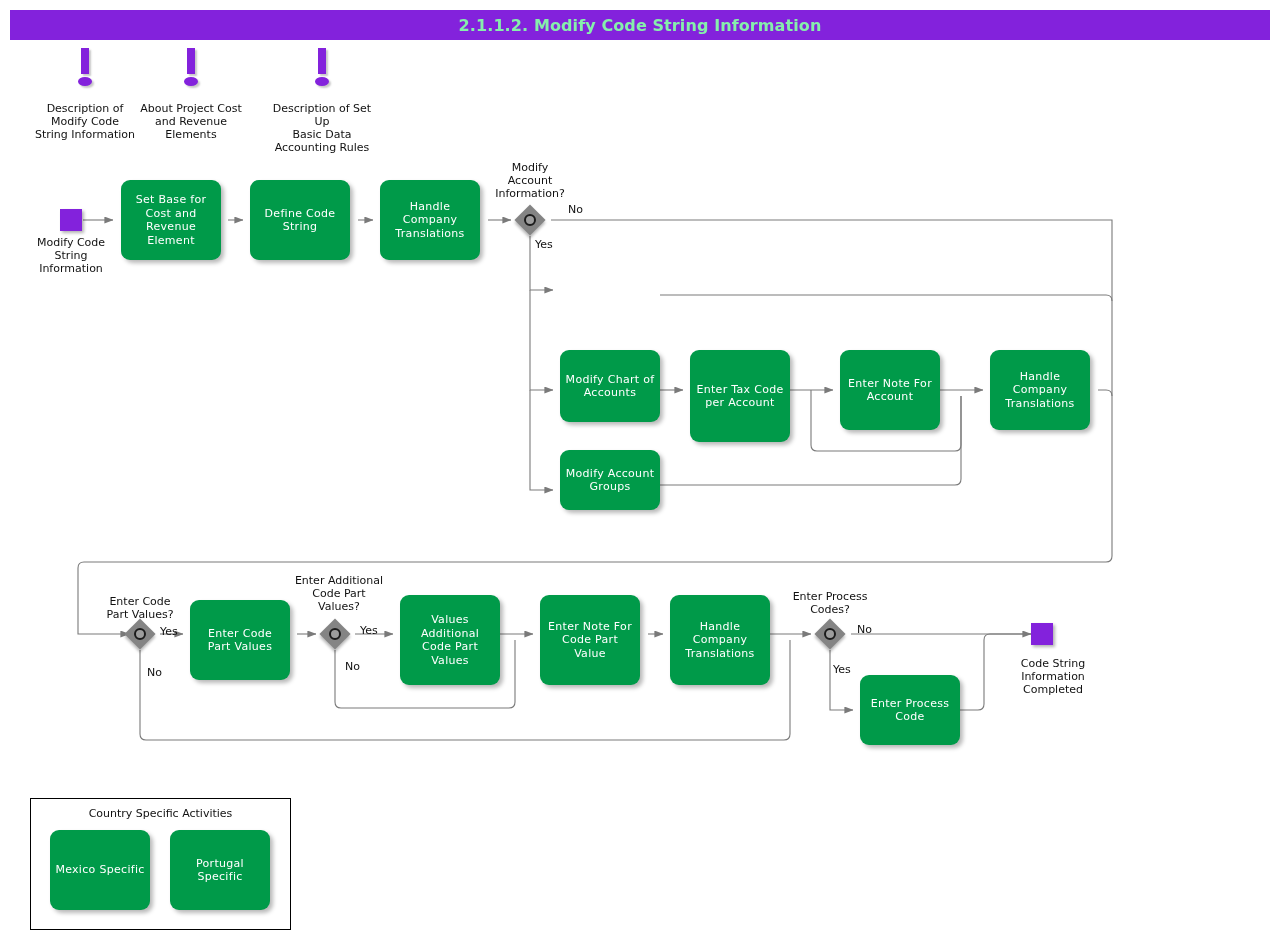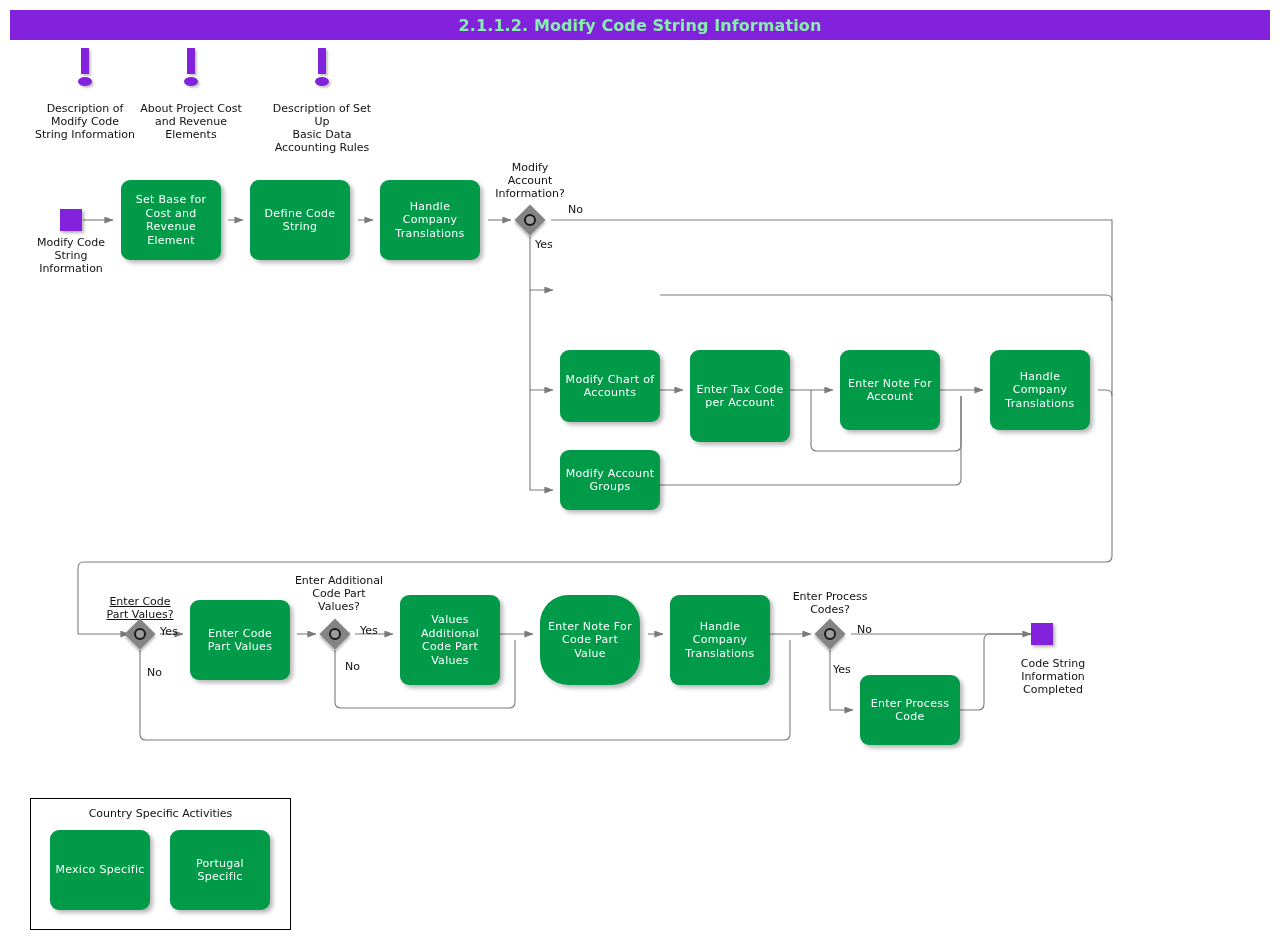--- a/index.html
+++ b/index.html
@@ -286,21 +286,21 @@
   <div class="act" style="left:560px; top:350px; width:100px; height:72px;">Modify Chart of Accounts</div>
 
   <div class="act" style="left:690px; top:350px; width:100px; height:92px;">Enter Tax Code per Account</div>
 
   <div class="act" style="left:840px; top:350px; width:100px; height:80px;">Enter Note For Account</div>
 
   <div class="act" style="left:990px; top:350px; width:100px; height:80px;">Handle Company Translations</div>
 
   <div class="act" style="left:560px; top:450px; width:100px; height:60px;">Modify Account Groups</div>
 
-  <div class="dec-label" style="left:85px; top:595px; width:110px;text-decoration:underline;">Enter Code
+  <div class="dec-label" style="left:85px; top:595px; width:110px;">Enter Code
 Part Values?</div>
   <div class="decision" style="left:125px; top:619px;">
     <div class="dia"></div>
     <div class="ring"></div>
   </div>
   <div class="edge-label" style="left:160px; top:625px;">Yes</div>
   <div class="edge-label" style="left:147px; top:666px;">No</div>
 
   <div class="act" style="left:190px; top:600px; width:100px; height:80px;">Enter Code Part Values</div>
 
@@ -309,21 +309,21 @@
 Values?</div>
   <div class="decision" style="left:320px; top:619px;">
     <div class="dia"></div>
     <div class="ring"></div>
   </div>
   <div class="edge-label" style="left:360px; top:624px;">Yes</div>
   <div class="edge-label" style="left:345px; top:660px;">No</div>
 
   <div class="act" style="left:400px; top:595px; width:100px; height:90px;">Values Additional Code Part Values</div>
 
-  <div class="act" style="left:540px; top:595px; width:100px; height:90px;border-radius:28px;">Enter Note For Code Part Value</div>
+  <div class="act" style="left:540px; top:595px; width:100px; height:90px;">Enter Note For Code Part Value</div>
 
   <div class="act" style="left:670px; top:595px; width:100px; height:90px;">Handle Company Translations</div>
 
   <div class="dec-label" style="left:775px; top:590px; width:110px;">Enter Process
 Codes?</div>
   <div class="decision" style="left:815px; top:619px;">
     <div class="dia"></div>
     <div class="ring"></div>
   </div>
   <div class="edge-label" style="left:857px; top:623px;">No</div>

